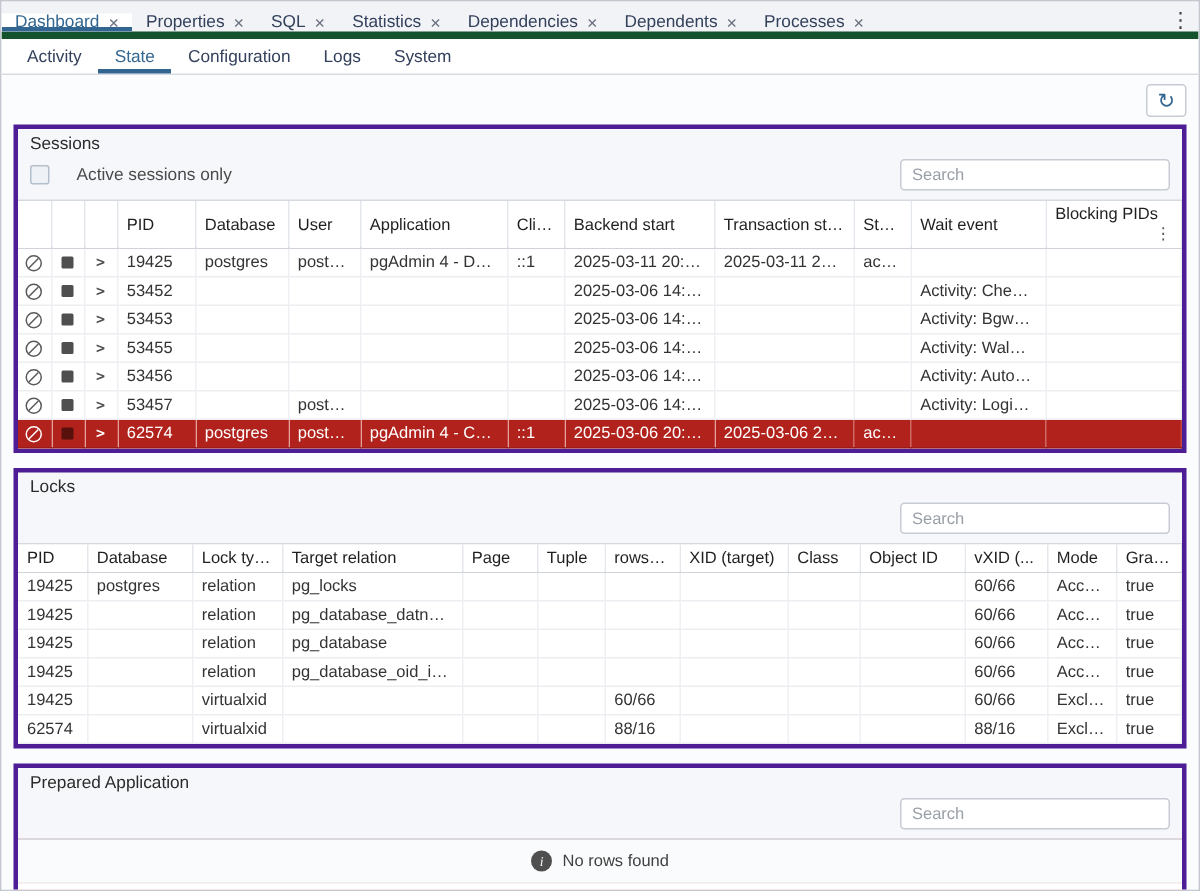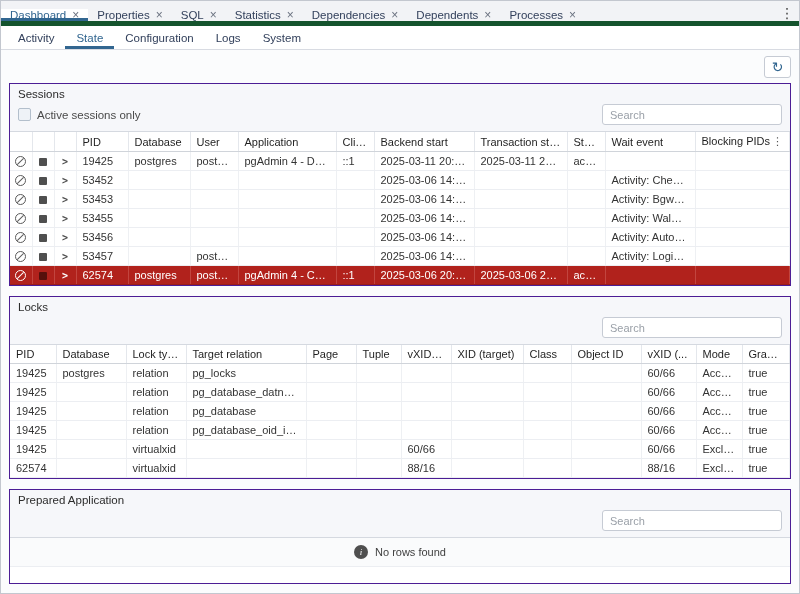--- a/index.html
+++ b/index.html
@@ -17,25 +17,25 @@
   
   .subtabbar{display:flex;height:24px;background:#fff;border-bottom:1px solid #d8dbe2;padding-left:6px}
   .subtab{display:flex;align-items:center;padding:0 11px;font-size:11.5px;color:#33415c;cursor:pointer}
   .subtab.active{color:#326690;box-shadow:inset 0 -3px 0 #326690}
 
   
   .content{padding:3px 8px 0;background:#fbfcfd;height:545px}
   .refresh-row{display:flex;justify-content:flex-end;padding:3px 0 5px}
   .refresh-btn{width:27px;height:22px;border:1px solid #c6cbd4;border-radius:3px;background:#fff;color:#326690;font-size:14px;line-height:1;display:flex;align-items:center;justify-content:center;cursor:pointer}
 
-  .panel{border:1px solid #4c1d95;background:#f6f7fa;margin-bottom:10px}
+  .panel{border:3px solid #4c1d95;background:#f6f7fa;margin-bottom:10px}
   .sec-title{padding:4px 8px 2px;font-size:11.5px;color:#2b2b2b}
   .controls{display:flex;align-items:center;justify-content:space-between;padding:2px 8px 6px}
   .controls.right{justify-content:flex-end}
-  .chk{display:flex;align-items:center;gap:6px;color:#4a4a4a;font-size:11.5px;cursor:pointer}
+  .chk{display:flex;align-items:center;gap:18px;color:#4a4a4a;font-size:11.5px;cursor:pointer}
   .chk .box{width:13px;height:13px;border:1px solid #b3bfcc;border-radius:2px;background:#eef2f7}
   .search{width:180px;height:21px;border:1px solid #c6cbd4;border-radius:3px;padding:0 7px;font-size:11px;font-family:inherit;color:#333;background:#fff}
   .search::placeholder{color:#9aa0a8}
 
   
   .tablewrap{background:#fca5a5;border-top:1px solid #d5d9e0}
   table{width:100%;border-collapse:collapse;table-layout:fixed;background:#fff;font-size:11px}
   th{font-weight:normal;text-align:left;padding:3px 6px;background:#fff;color:#1f1f1f;border-right:1px solid #e4e7ec;border-bottom:1px solid #d0d4da;overflow:hidden;white-space:nowrap;text-overflow:ellipsis;position:relative}
   td{padding:3px 6px;color:#333;border-right:1px solid #eef0f3;border-bottom:1px solid #eceef2;overflow:hidden;white-space:nowrap;text-overflow:ellipsis;height:19px}
   th.icon-col,td.icon-cell{text-align:center;padding:2px 2px}
@@ -299,21 +299,21 @@
               <col>
             </colgroup>
           <thead>
               <tr id="lock-head">
                 <th>PID</th>
                 <th>Database</th>
                 <th>Lock type</th>
                 <th>Target relation</th>
                 <th>Page</th>
                 <th>Tuple</th>
-                <th>vXID (t...</th>
+                <th>rows (t...</th>
                 <th>XID (target)</th>
                 <th>Class</th>
                 <th>Object ID</th>
                 <th>vXID (...</th>
                 <th>Mode</th>
                 <th>Granted?</th>
               </tr>
             </thead>
           <tbody id="lock-body">
               <tr>

